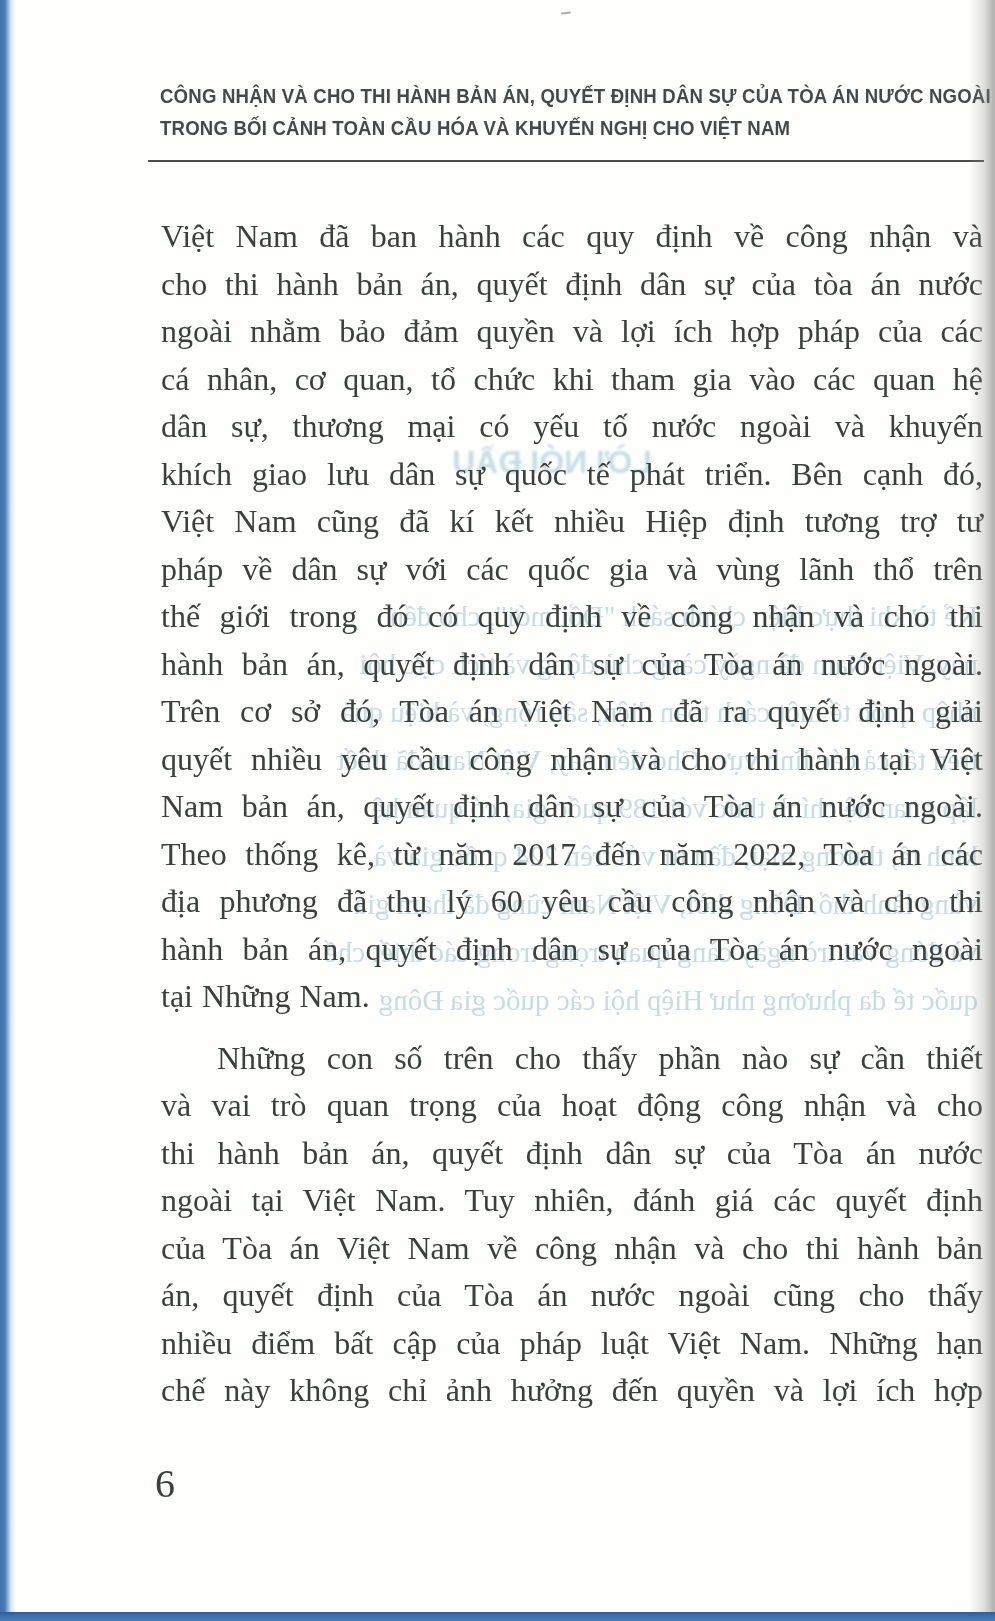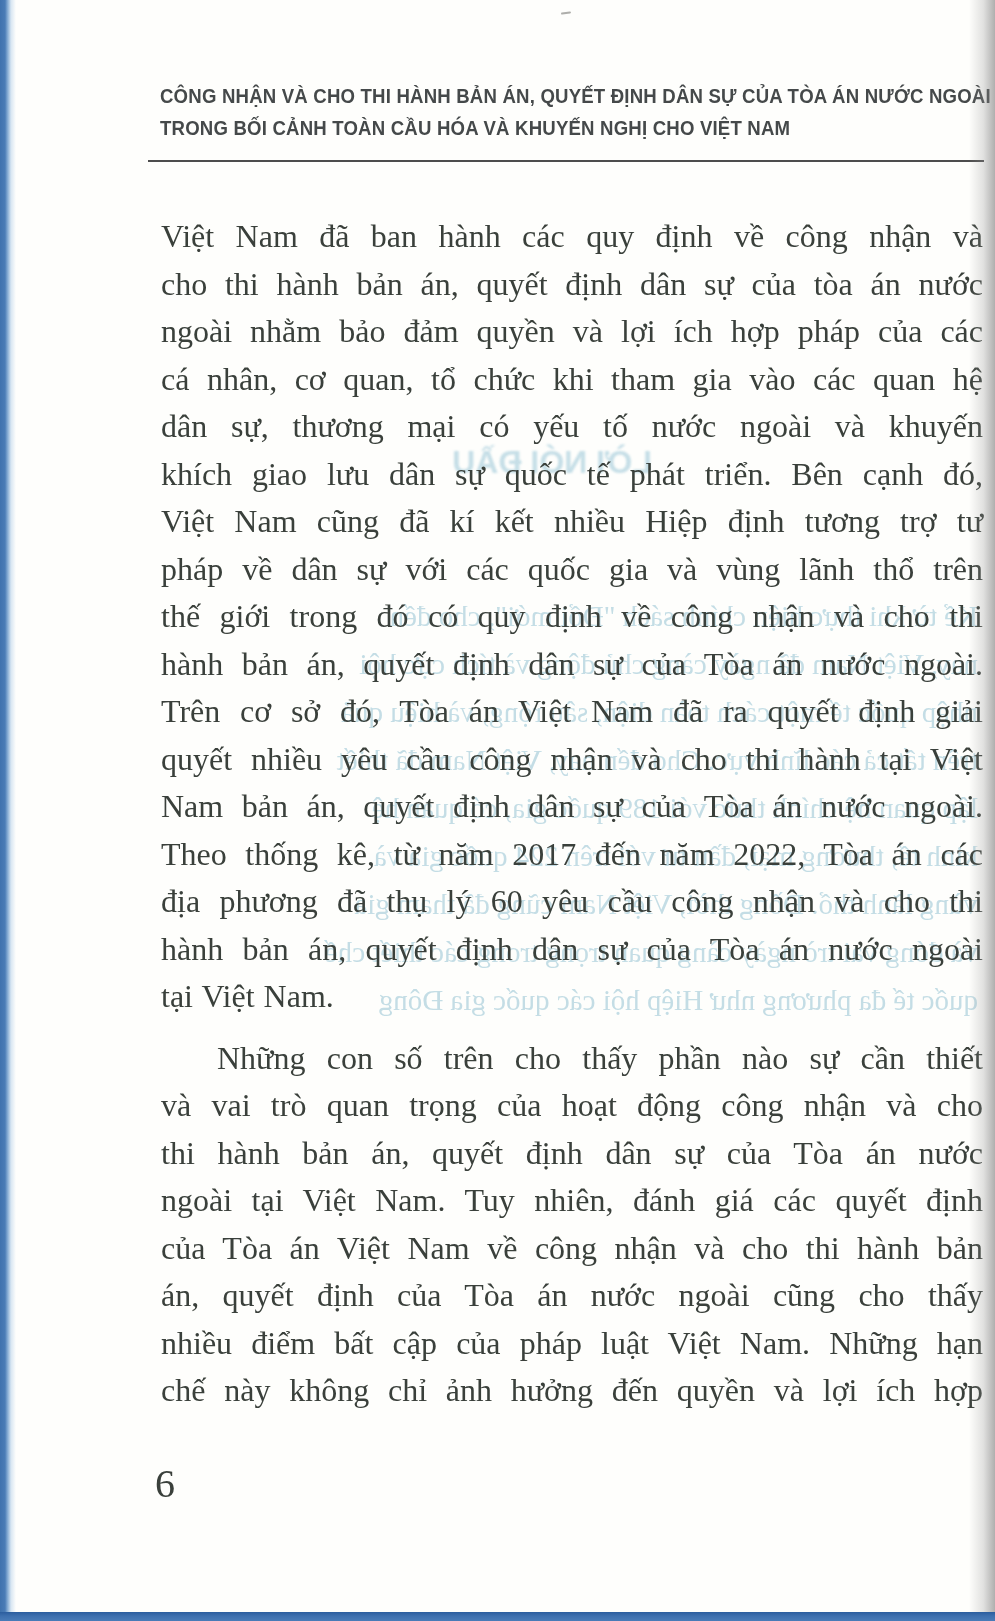--- a/index.html
+++ b/index.html
@@ -115,21 +115,21 @@
       <div class="bline">Việt Nam cũng đã kí kết nhiều Hiệp định tương trợ tư</div>
       <div class="bline">pháp về dân sự với các quốc gia và vùng lãnh thổ trên</div>
       <div class="bline">thế giới trong đó có quy định về công nhận và cho thi</div>
       <div class="bline">hành bản án, quyết định dân sự của Tòa án nước ngoài.</div>
       <div class="bline">Trên cơ sở đó, Tòa án Việt Nam đã ra quyết định giải</div>
       <div class="bline">quyết nhiều yêu cầu công nhận và cho thi hành tại Việt</div>
       <div class="bline">Nam bản án, quyết định dân sự của Tòa án nước ngoài.</div>
       <div class="bline">Theo thống kê, từ năm 2017 đến năm 2022, Tòa án các</div>
       <div class="bline">địa phương đã thụ lý 60 yêu cầu công nhận và cho thi</div>
       <div class="bline">hành bản án, quyết định dân sự của Tòa án nước ngoài</div>
-      <div class="bline endline">tại Việt Nam.</div>
+      <div class="bline endline">tại Những Nam.</div>
     </div>
     <div id="para2">
       <div class="bline indent">Những con số trên cho thấy phần nào sự cần thiết</div>
       <div class="bline">và vai trò quan trọng của hoạt động công nhận và cho</div>
       <div class="bline">thi hành bản án, quyết định dân sự của Tòa án nước</div>
       <div class="bline">ngoài tại Việt Nam. Tuy nhiên, đánh giá các quyết định</div>
       <div class="bline">của Tòa án Việt Nam về công nhận và cho thi hành bản</div>
       <div class="bline">án, quyết định của Tòa án nước ngoài cũng cho thấy</div>
       <div class="bline">nhiều điểm bất cập của pháp luật Việt Nam. Những hạn</div>
       <div class="bline">chế này không chỉ ảnh hưởng đến quyền và lợi ích hợp</div>

